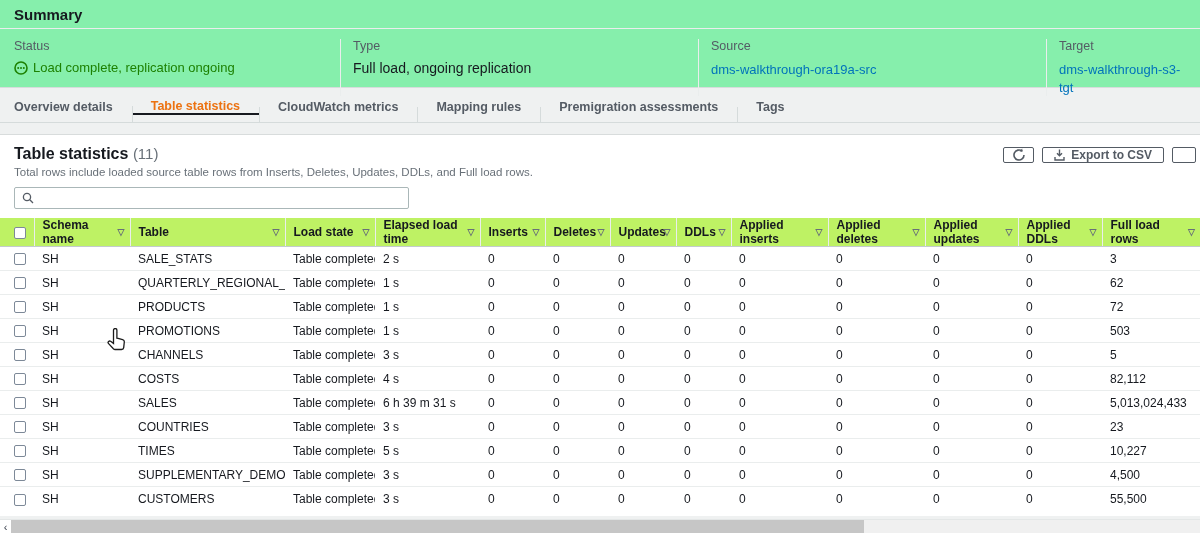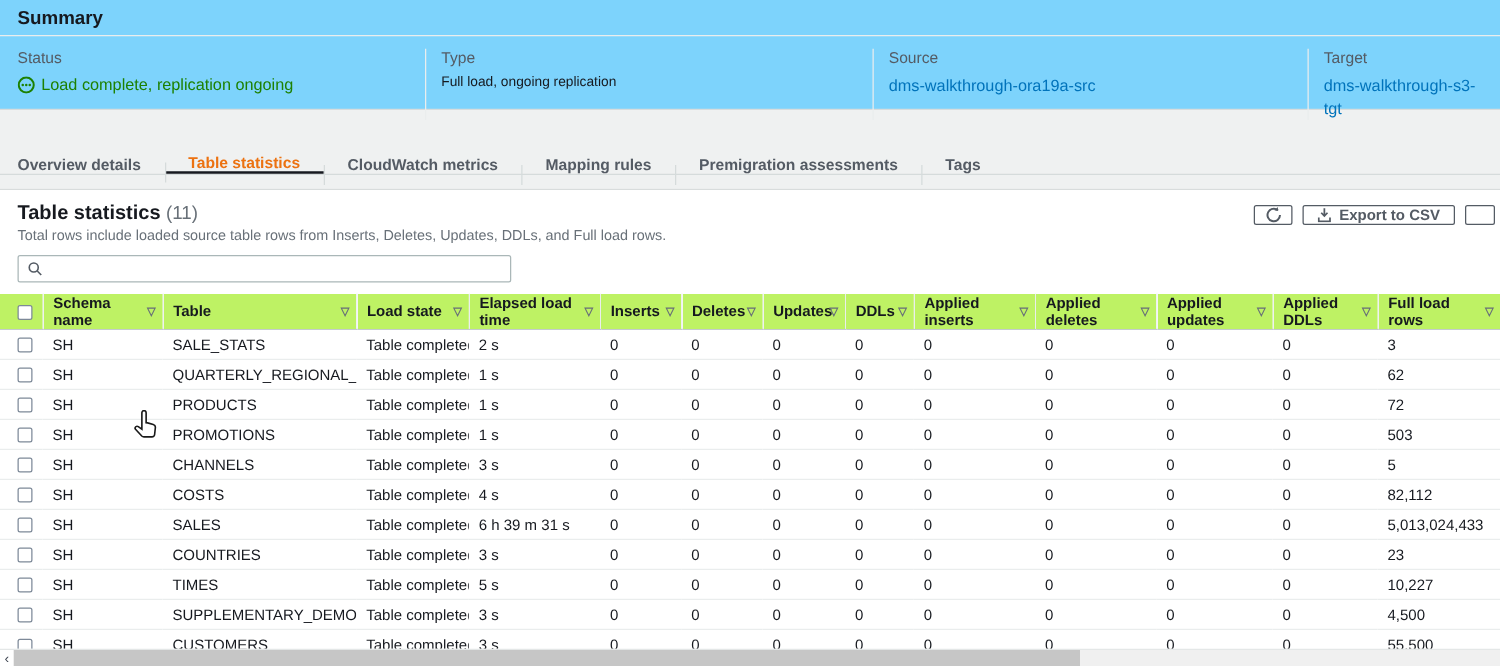--- a/index.html
+++ b/index.html
@@ -4,36 +4,36 @@
 <style>
   * { margin:0; padding:0; box-sizing:border-box; }
   html,body { width:1200px; height:533px; overflow:hidden; }
   body {
     font-family:"Liberation Sans", sans-serif;
     background:#eff1f1;
     color:#16191f;
     position:relative;
   }
   
-  .summary-card { background:#7dd3fc; height:88px; border-bottom:1px solid #d8dcdc; }
+  .summary-card { background:#86efac; height:88px; border-bottom:1px solid #d8dcdc; }
   .summary-title-row { height:29px; border-bottom:1px solid #eaeded; display:flex; align-items:center; padding:0 14px; }
   .summary-title-row h1 { font-size:15px; font-weight:bold; color:#16191f; }
   .summary-body { display:flex; padding-top:10px; }
   .sum-col { padding:0 12px 0 14px; }
   .sum-col + .sum-col { border-left:1px solid #eaeded; padding-left:12px; }
   .sum-col.c1 { width:340px; }
   .sum-col.c2 { width:358px; }
   .sum-col.c3 { width:348px; }
   .sum-col.c4 { flex:1; }
   .sum-label { font-size:12.5px; color:#545b64; margin-bottom:7px; }
-  .sum-value { font-size:11px; color:#16191f; }
+  .sum-value { font-size:14px; color:#16191f; }
   .status-green { color:#1d8102; display:flex; align-items:center; gap:5px; font-size:13px; }
   .link { color:#0073bb; text-decoration:none; cursor:pointer; font-size:13px; }
   
-  .tabbar { margin-top:21px; height:31px; display:flex; align-items:flex-end; border-bottom:1px solid #d5dbdb; background:transparent; }
+  .tabbar { margin-top:4px; height:31px; display:flex; align-items:center; border-bottom:1px solid #d5dbdb; background:transparent; }
   .tab { position:relative; display:flex; align-items:center; padding:0 19px; font-size:12.5px; font-weight:bold; color:#545b64; cursor:pointer; }
   .tab:first-child { padding-left:14px; }
   .tab + .tab::before { content:""; position:absolute; left:0; top:7px; height:16px; width:1px; background:#d5dbdb; }
   .tab.active { color:#ec7211; border-bottom:2px solid #16191f; }
   
   .table-card { margin-top:11px; background:#fff; height:382px; position:relative; border-top:1px solid #d8dcdc; }
   .card-header { display:flex; justify-content:space-between; padding:10px 14px 0 14px; height:45px; }
   .card-header h2 { font-size:16px; font-weight:bold; color:#16191f; }
   .card-header h2 .count { font-weight:normal; color:#687078; font-size:15px; }
   .card-desc { font-size:11.5px; color:#687078; margin-top:3px; }

